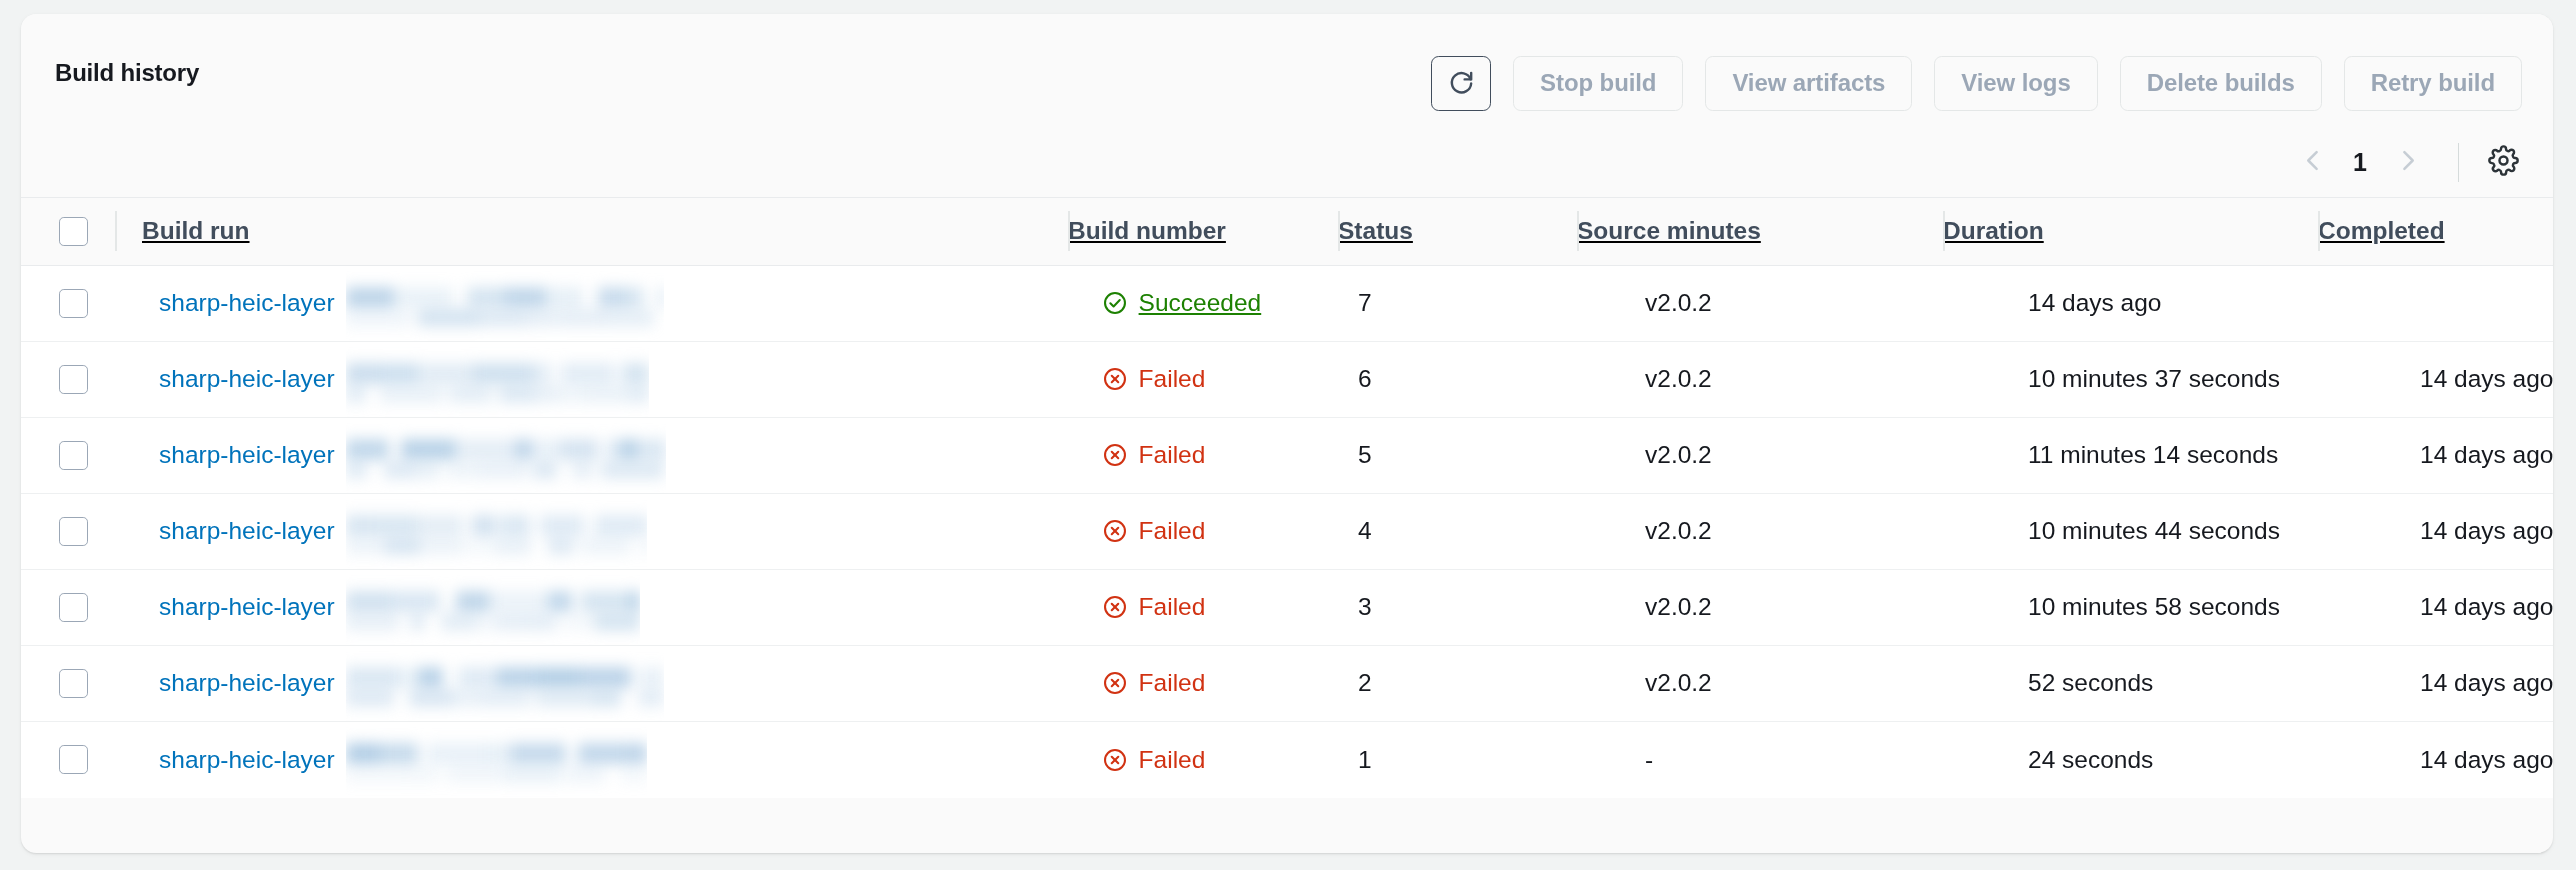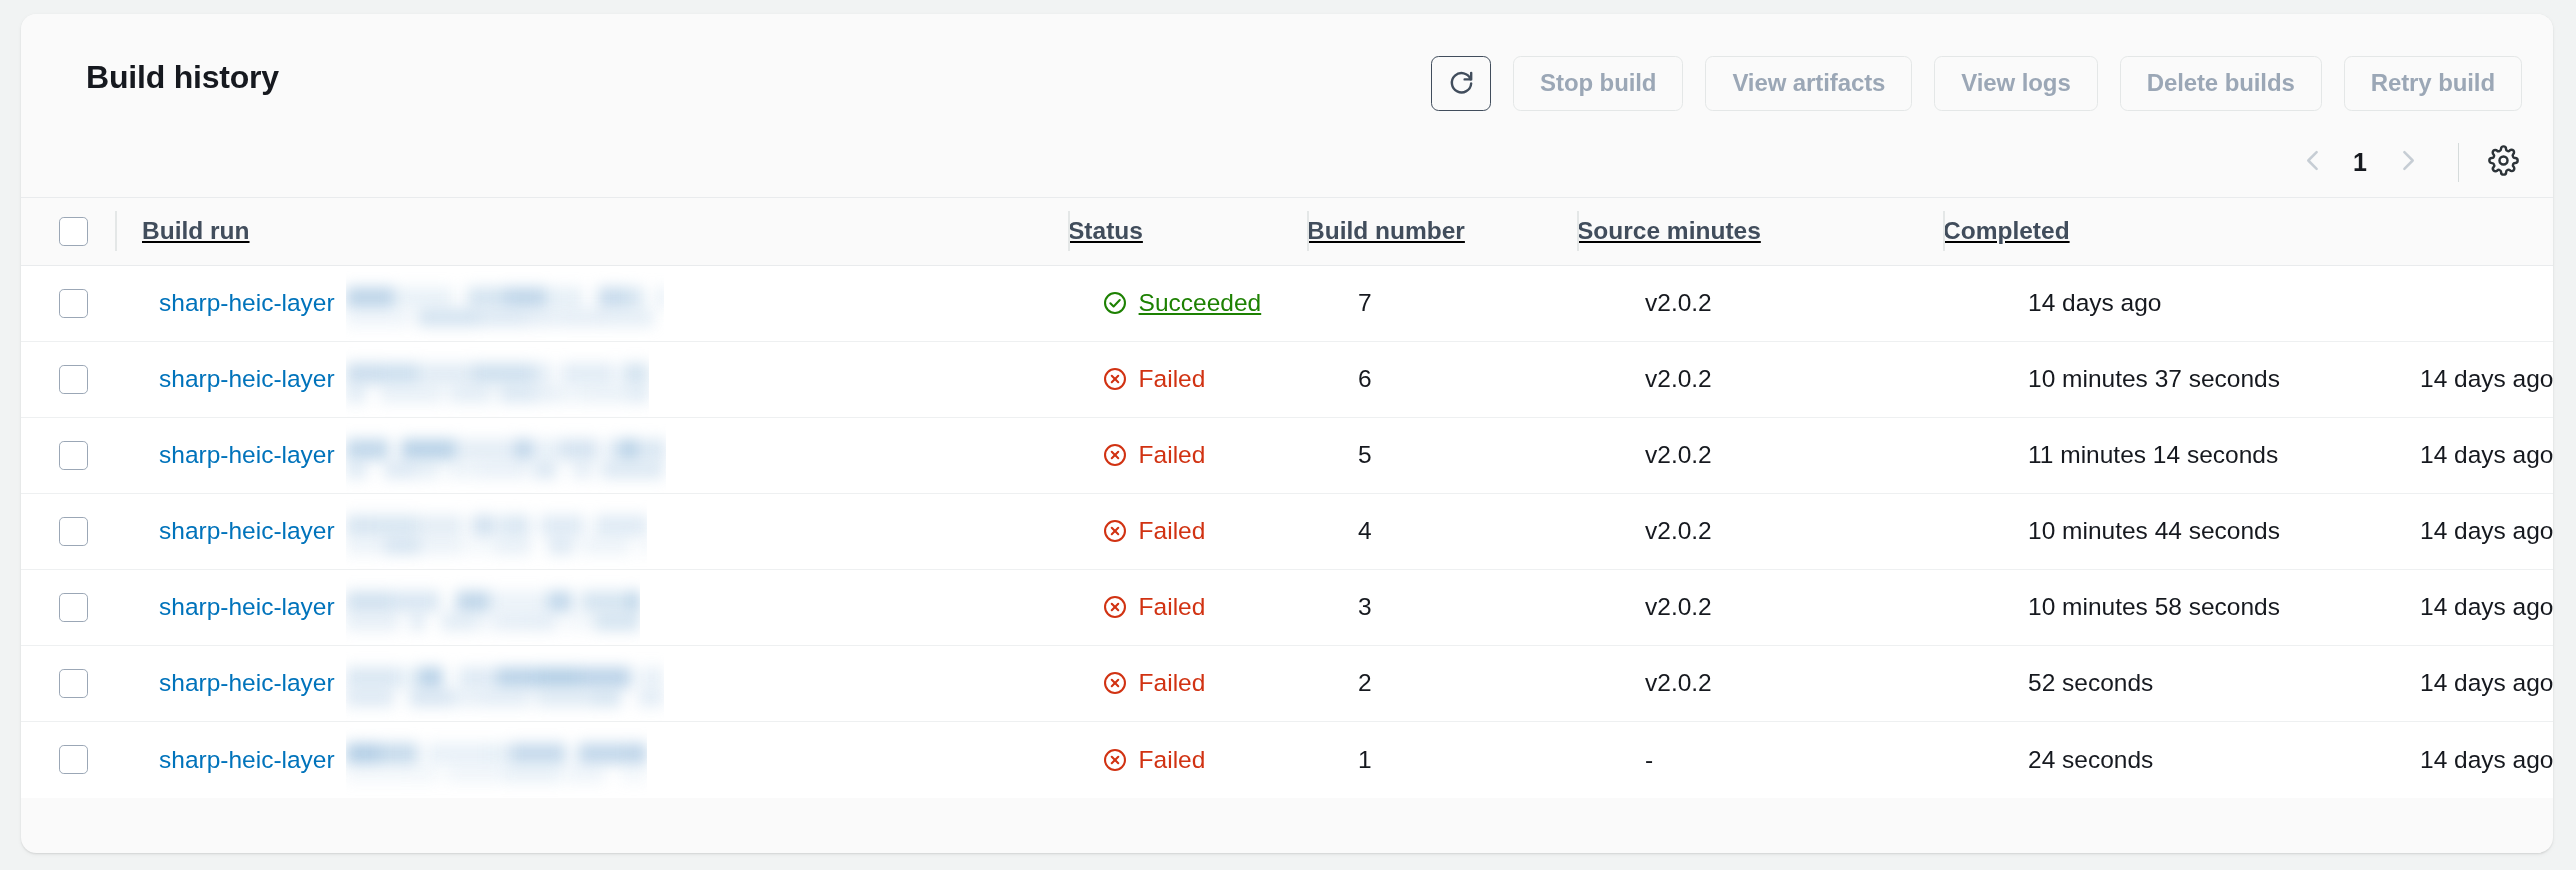--- a/index.html
+++ b/index.html
@@ -31,26 +31,25 @@
   
   .card-header {
     position: relative;
     height: 114px;
     background: #fafafa;
   }
   .card-title {
     position: absolute;
     left: 34px;
     top: 45px;
-    font-size: 32px;
+    font-size: 24px;
     font-weight: 700;
     color: #16191f;
     letter-spacing: -0.2px;
     white-space: nowrap;
-    margin-left: 31px;
   }
 
   .actions {
     position: absolute;
     right: 31px;
     top: 42px;
     display: flex;
     align-items: center;
     gap: 22px;
   }
@@ -282,23 +281,24 @@
     </div>
   </div>
 
   <div class="table">
 
     <div class="row head">
       <div class="cell c-check">
         <div class="checkbox"></div>
       </div>
       <div class="cell c-run div">Build run</div>
+      <div class="cell c-num div">Build number</div>
       <div class="cell c-status div">Status</div>
-      <div class="cell c-num div">Build number</div>
       <div class="cell c-src div">Source minutes</div>
+      <div class="cell c-dur div">Duration</div>
       <div class="cell c-done div">Completed</div>
     </div>
 
     <div id="rows-container">
         <div class="row body" style="position: relative;">
           <div class="cell c-check">
             <div class="checkbox"></div>
           </div>
           <div class="cell c-run">
             <span class="link">sharp-heic-layer</span>

